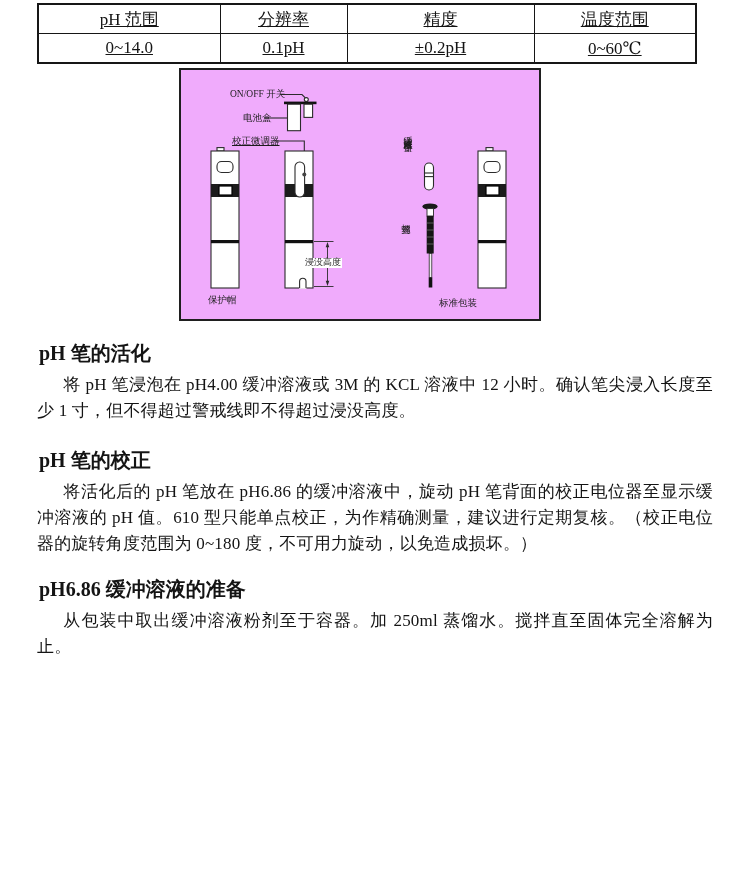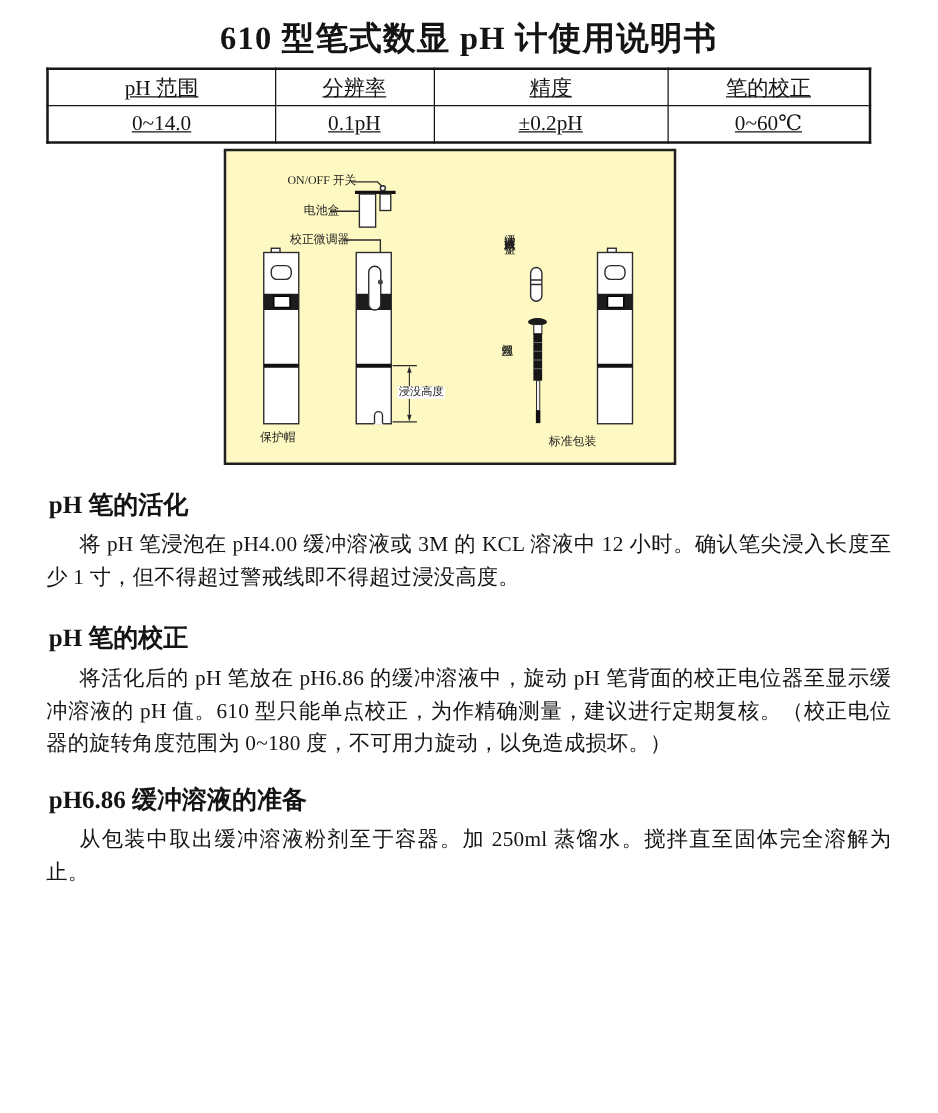--- a/index.html
+++ b/index.html
@@ -24,55 +24,54 @@
   table.specs{
     border-collapse:collapse;width:658px;margin-top:3px;
     border:2px solid #161616;table-layout:fixed;
   }
   table.specs th,table.specs td{
     border:1.6px solid #161616;text-align:center;vertical-align:middle;
     font-weight:normal;font-size:17px;height:26px;padding:1px 0;text-decoration:underline;
   }
   .figure{
     position:relative;width:358px;height:249px;
-    border:2px solid #1f1f1f;margin:4px 0 0 142px;background:#fef9c3;
+    border:2px solid #1f1f1f;margin:4px 0 0 142px;background:#f0abfc;
   }
   .figure svg{position:absolute;left:0;top:0;}
   .fig-label{
     position:absolute;font-size:9.5px;line-height:1.1;color:#1d1d1d;
     white-space:nowrap;z-index:2;
   }
   .fig-label.vert{
     writing-mode:vertical-rl;text-orientation:upright;
     white-space:normal;letter-spacing:1px;font-size:9px;
   }
   .fig-label.dim{background:#fff;padding:0 1px;font-size:9px;}
 </style>
 </head>
 <body>
 
 <div class="page">
-  <h1 class="title">610 型笔式数显 pH 计使用说明书</h1>
 
   <div class="content">
 
 
     <table class="specs">
       <colgroup>
           <col style="width:182px">
           <col style="width:127px">
           <col style="width:187px">
           <col style="width:162px">
         </colgroup>
       <tbody>
         <tr>
           <th>pH 范围</th>
           <th>分辨率</th>
           <th>精度</th>
-          <th>笔的校正</th>
+          <th>温度范围</th>
         </tr>
         <tr>
           <td>0~14.0</td>
           <td>0.1pH</td>
           <td>±0.2pH</td>
           <td>0~60℃</td>
         </tr>
       </tbody>
     </table>
 
@@ -143,22 +142,22 @@
             <rect x="303" y="91.5" width="16" height="11" rx="4.5" fill="#fff"></rect>
             <rect x="297" y="114" width="28" height="13" fill="#1c1c1c" stroke="none"></rect>
             <rect x="305" y="116" width="13" height="9" fill="#fff" stroke="#000" stroke-width="1.2"></rect>
             <rect x="297" y="170" width="28" height="3.2" fill="#111" stroke="none"></rect>
           </g>
         </g>
       </svg>
 
       <div class="fig-label" style="left:49px;top:19px;">ON/OFF 开关</div>
       <div class="fig-label" style="left:62px;top:43px;">电池盒</div>
-      <div class="fig-label" style="left:51px;top:66px;">校正微调器</div>
-      <div class="fig-label dim" style="left:137px;top:188px;">浸没高度</div>
+      <div class="fig-label" style="left:51px;top:66px;text-decoration:underline;">校正微调器</div>
+      <div class="fig-label dim" style="left:123px;top:188px;">浸没高度</div>
       <div class="fig-label" style="left:27px;top:225px;">保护帽</div>
       <div class="fig-label vert" style="left:221px;top:59px;height:76px;">缓冲溶液粉料小盒</div>
       <div class="fig-label vert" style="left:219px;top:147px;height:34px;">螺丝刀</div>
       <div class="fig-label" style="left:258px;top:228px;">标准包装</div>
     </div>
 
     <h2 class="sec">pH 笔的活化</h2>
     <p class="body-par">将 pH 笔浸泡在 pH4.00 缓冲溶液或 3M 的 KCL 溶液中 12 小时。确认笔尖浸入长度至少 1 寸，但不得超过警戒线即不得超过浸没高度。</p>
 
     <h2 class="sec" style="margin-top:24px">pH 笔的校正</h2>

